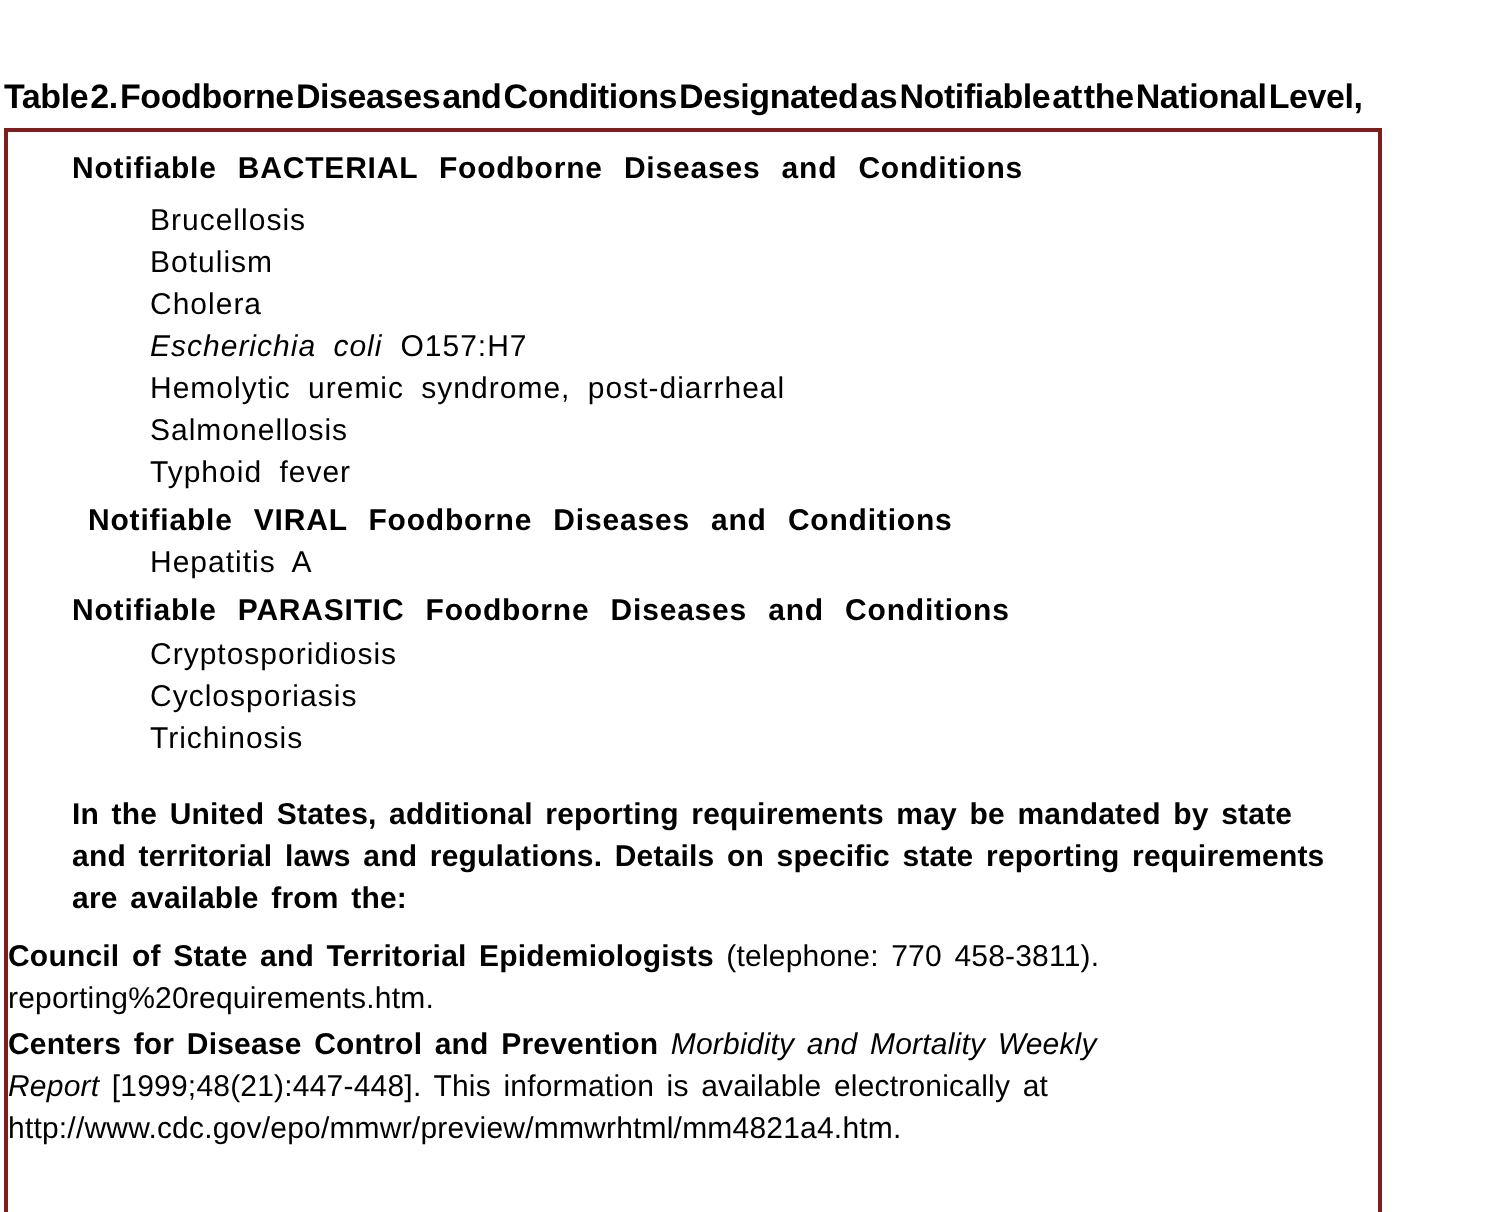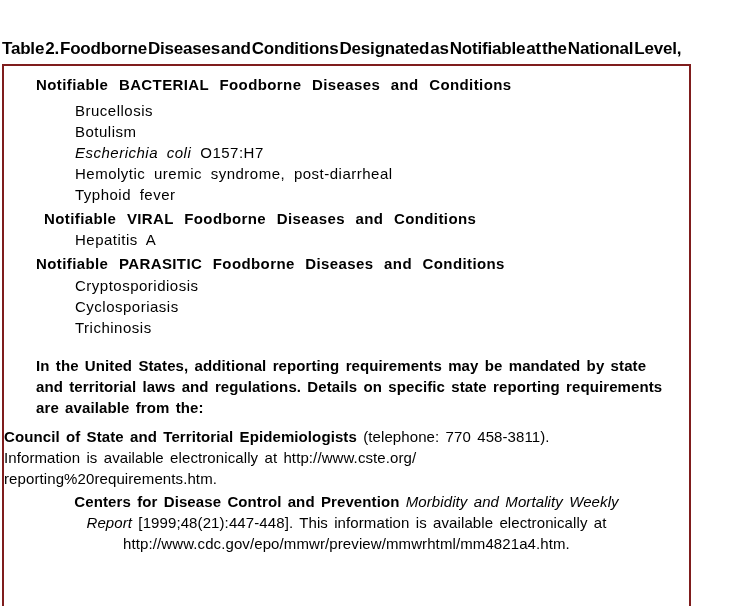--- a/index.html
+++ b/index.html
@@ -64,59 +64,60 @@
     padding-left: 32px;
     font-weight: bold;
     word-spacing: 2px;
     letter-spacing: 0.1px;
   }
   .ref {
     word-spacing: 2px;
     letter-spacing: 0.1px;
   }
   .ref-cste { margin-top: 8px; }
-  .ref-cdc  { margin-top: 2px; text-align: center; }
+  .ref-cdc  { margin-top: 2px; }
   .ref b { font-weight: bold; }
   .ref em { font-style: italic; }
 </style>
 </head>
 <body>
 
 <div class="page">
 
   <div class="doc-title">
     <div class="t1">Table 2. Foodborne Diseases and Conditions Designated as Notifiable at the National Level,</div>
   </div>
 
   <div class="box">
 
     <div class="sec-h sec-h-bacterial">Notifiable BACTERIAL Foodborne Diseases and Conditions</div>
     <div class="item">Brucellosis</div>
     <div class="item">Botulism</div>
+    <div class="item">Cholera</div>
     <div class="item"><em>Escherichia coli</em><span class="serotype">O157:H7</span></div>
     <div class="item">Hemolytic uremic syndrome, post-diarrheal</div>
+    <div class="item">Salmonellosis</div>
     <div class="item">Typhoid fever</div>
 
     <div class="sec-h sec-h-viral">Notifiable VIRAL Foodborne Diseases and Conditions</div>
     <div class="item">Hepatitis A</div>
 
     <div class="sec-h sec-h-parasitic">Notifiable PARASITIC Foodborne Diseases and Conditions</div>
     <div class="item">Cryptosporidiosis</div>
     <div class="item">Cyclosporiasis</div>
     <div class="item">Trichinosis</div>
 
     <div class="note">
       <div>In the United States, additional reporting requirements may be mandated by state</div>
       <div>and territorial laws and regulations. Details on specific state reporting requirements</div>
       <div>are available from the:</div>
     </div>
 
     <div class="ref ref-cste">
       <div><b>Council of State and Territorial Epidemiologists</b><span> (telephone: 770 458-3811).</span></div>
-      <div>Information is available electronically at http://www.cste.org/</div>
       <div>reporting%20requirements.htm.</div>
     </div>
 
     <div class="ref ref-cdc">
       <div><b>Centers for Disease Control and Prevention </b><em>Morbidity and Mortality Weekly</em></div>
       <div><em>Report</em><span> [1999;48(21):447-448]. This information is available electronically at</span></div>
       <div>http://www.cdc.gov/epo/mmwr/preview/mmwrhtml/mm4821a4.htm.</div>
     </div>
 
   </div>

